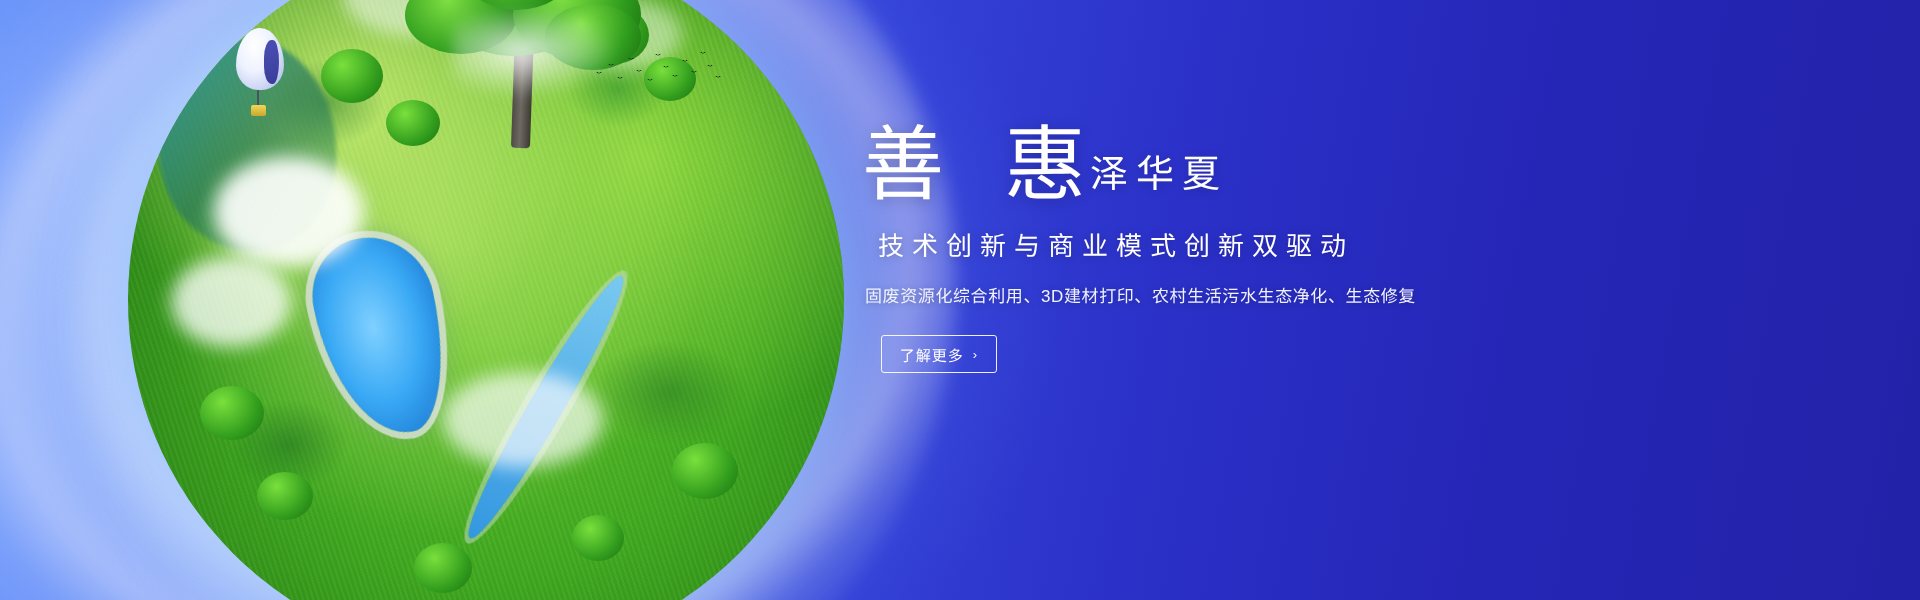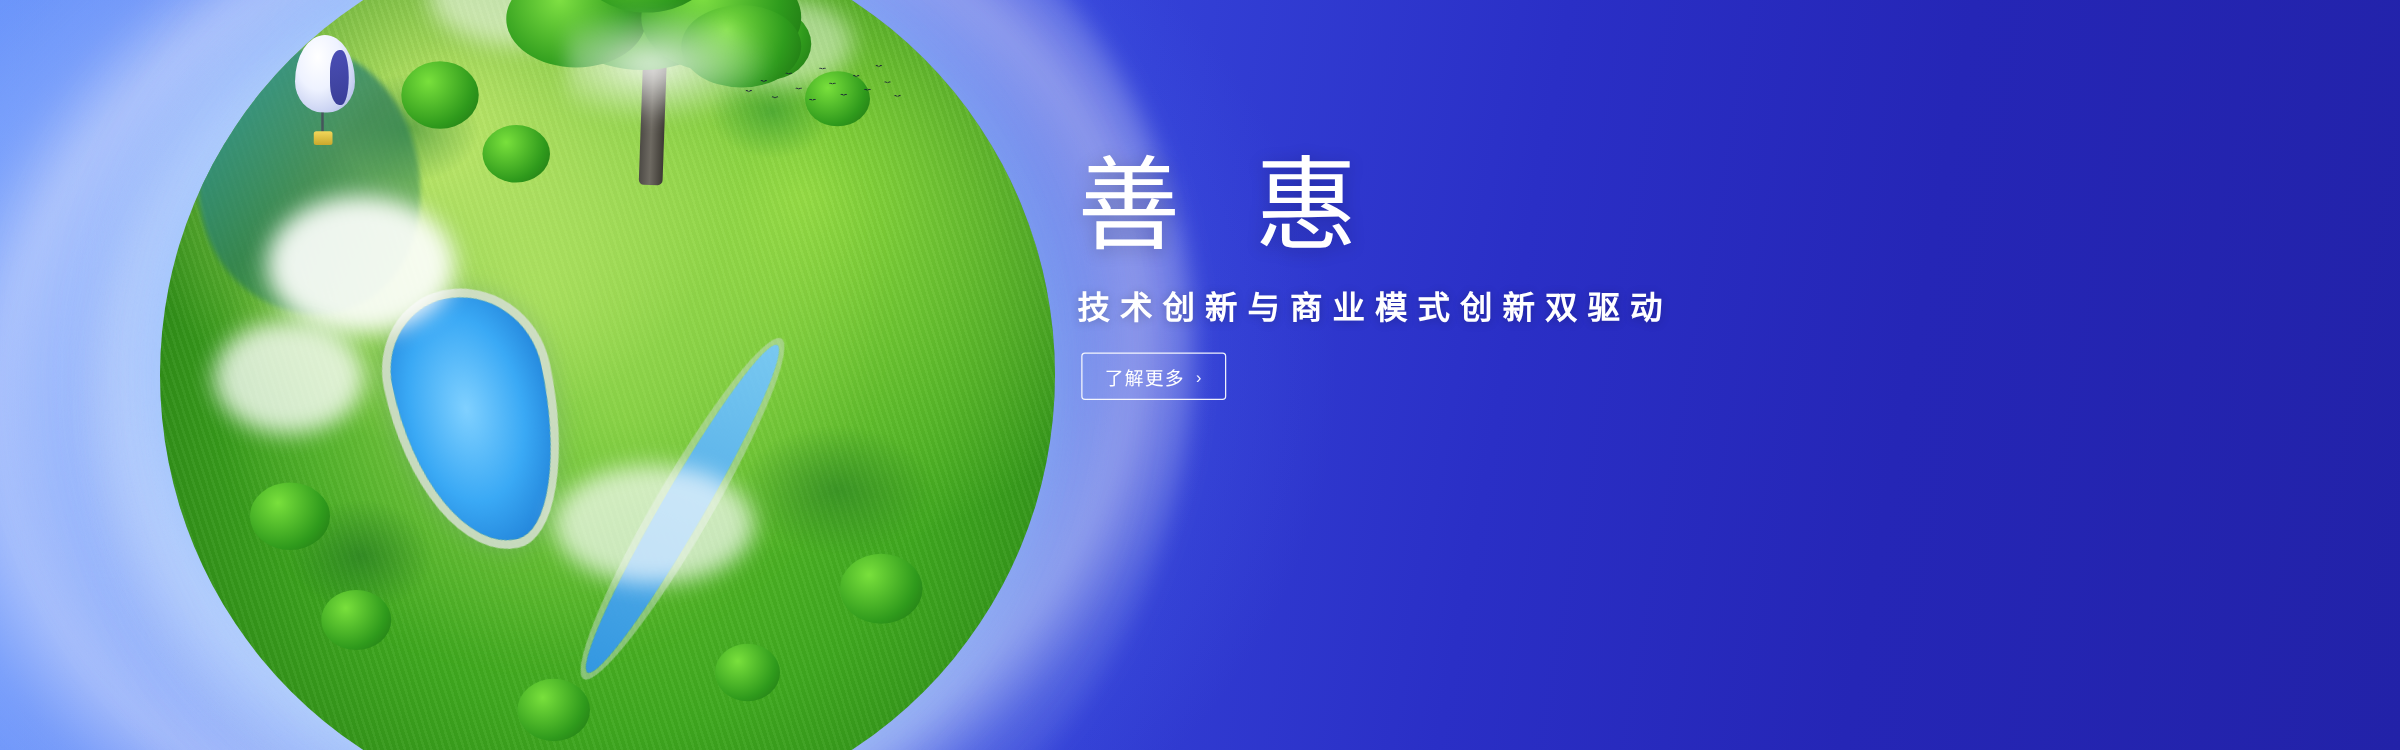--- a/index.html
+++ b/index.html
@@ -227,37 +227,37 @@
   }
   .hl-small{
     font-family:"Liberation Serif","DejaVu Serif",serif;
     font-size:38px; line-height:1; font-weight:400;
     letter-spacing:8px; padding-bottom:10px;
     text-shadow:0 2px 10px rgba(0,0,0,.2);
   }
   .hl-gap{ width:56px; }
 
   .subtitle{
-    font-size:26px; letter-spacing:8px; font-weight:700;
-    margin:4px 0 20px 0; color:#fff;
+    font-size:26px; letter-spacing:8px; font-weight:400;
+    margin:4px 0 20px 16px; color:#fff;
     text-shadow:0 1px 8px rgba(0,0,0,.22);
   }
   .desc{
     font-size:17px; letter-spacing:.6px; color:#f0f3ff;
     margin:0 0 28px 3px;
     text-shadow:0 1px 7px rgba(0,0,0,.25);
   }
 
   .cta{
     display:inline-flex; align-items:center; justify-content:center; gap:9px;
     width:116px; height:38px;
     border:1px solid rgba(255,255,255,.92);
     border-radius:3px; background:transparent;
     color:#fff; font-size:15px; letter-spacing:1px;
-    margin-left:3px; cursor:pointer;
+    margin-left:19px; cursor:pointer;
     text-decoration:none;
   }
   .cta .chev{ font-size:13px; line-height:1; opacity:.95; }
 </style>
 </head>
 <body>
 
 <div class="banner">
 
   <div class="haze-left"></div>
@@ -325,24 +325,26 @@
     <div class="bird" style="left:115px;top:19px;"></div>
     <div class="bird" style="left:123px;top:30px;"></div>
   </div>
 
   <div class="content">
 
     <div class="headline">
       <span class="hl-big">善</span>
       <span class="hl-gap"></span>
       <span class="hl-big">惠</span>
+      <span class="hl-small">泽华夏</span>
     </div>
 
     <div class="subtitle">技术创新与商业模式创新双驱动</div>
 
+    <div class="desc">固废资源化综合利用、3D建材打印、农村生活污水生态净化、生态修复</div>
 
     <a class="cta" href="#">
       <span>了解更多</span>
       <span class="chev">›</span>
     </a>
 
   </div>
 </div>
 
 </body></html>

